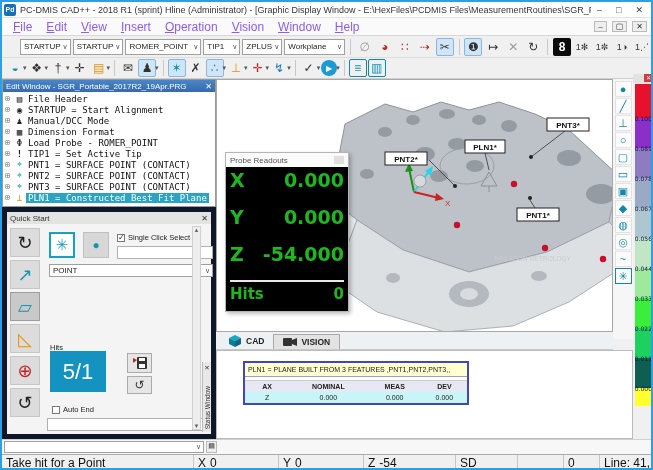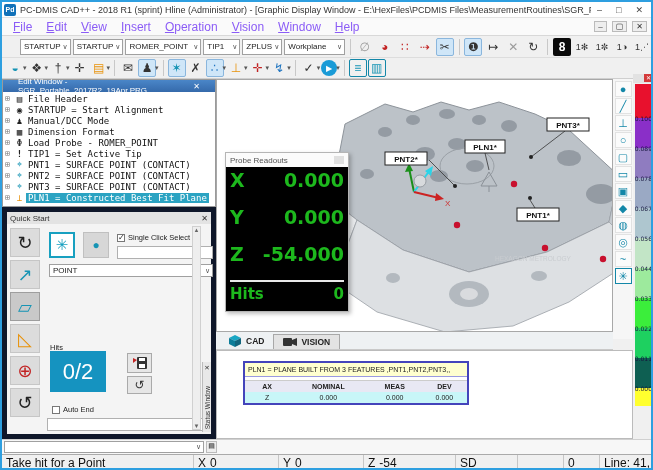--- a/index.html
+++ b/index.html
@@ -37,21 +37,21 @@
   .tb-btn.sel { background:#cfe6f8; border-color:#8ab6dd; }
   .tb-btn.dark8 { background:#0a0a0a; color:#fff; font-weight:bold; }
   .tb-sep { width:1px; height:16px; background:#c8c8c8; margin:0 3px; }
   .tb-caret { font-size:7px; color:#555; margin-left:-2px; }
   .red { color:#c22323;} .teal { color:#1694b4;} .orange{ color:#e8930c;} .gray{color:#9a9a9a;}
   .blue { color:#1f74c0; }
   
   .edit-window { position:absolute; left:0; top:77px; width:214px; height:128px; background:#fff;
     border:1px solid #9a9a9a; }
   .panel-title { height:12px; background:linear-gradient(#4a86c8,#356aab); color:#fff; font-size:8px;
-    display:flex; align-items:center; padding:0 15px; }
+    display:flex; align-items:center; padding:0 3px; }
   .panel-title .x { margin-left:auto; font-size:8px; }
   .tree { font-family:"DejaVu Sans Mono", monospace; font-size:9px; padding:1px 0 0 2px; }
   .trow { display:flex; align-items:center; height:11px; white-space:nowrap; }
   .trow .exp { font-size:8px; color:#777; width:9px; }
   .trow .ticon { width:11px; font-size:9px; text-align:center; margin-right:1px;}
   .trow .tlabel { padding:0 2px; color:#111; }
   .trow.selected .tlabel { background:#2ba3c2; color:#fff; }
   .quick-start { position:absolute; left:0; top:205px; width:214px; height:232px; background:#f4f4f4;
     border:5px solid #0f172a; }
   .qs-title { height:12px; background:#e3e3e3; font-size:8px; display:flex; align-items:center; padding:0 3px; color:#333;}
@@ -326,21 +326,21 @@
     <div class="qs-check">
       <span class="cb checked"></span>
       <span>Single Click Select</span>
     </div>
     <div class="qs-input1"></div>
     <div class="combo qs-combo">
       <span>POINT</span>
       <span class="caret">∨</span>
     </div>
     <div class="hits-label">Hits</div>
-    <div class="hits-box">0/2</div>
+    <div class="hits-box">5/1</div>
     <div class="hits-save">
       <svg width="14" height="12">
         <polygon points="0,1 4,3 0,6" fill="#c22323"></polygon>
         <rect x="4" y="0" width="10" height="12" rx="1" fill="#333"></rect>
         <rect x="6" y="1" width="6" height="3" fill="#fff"></rect>
         <rect x="6" y="7" width="6" height="4" fill="#fff"></rect>
       </svg>
     </div>
     <div class="hits-undo">↺</div>
     <div class="auto-end">

